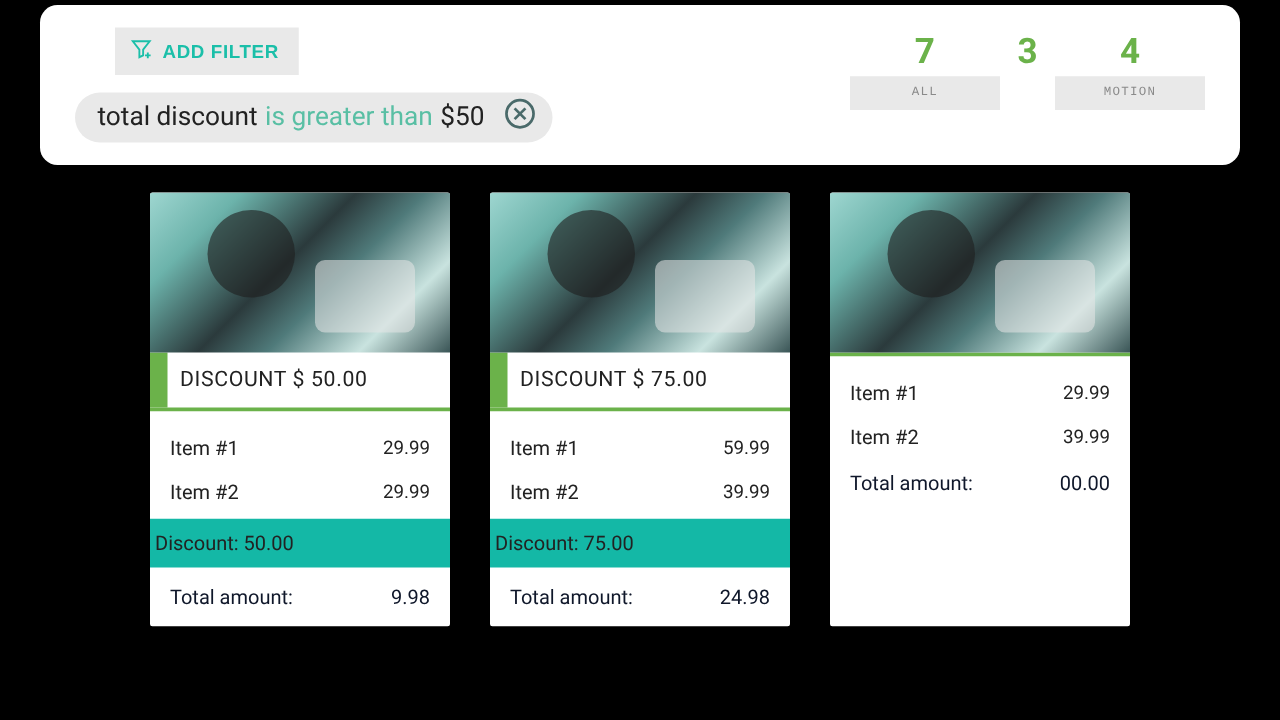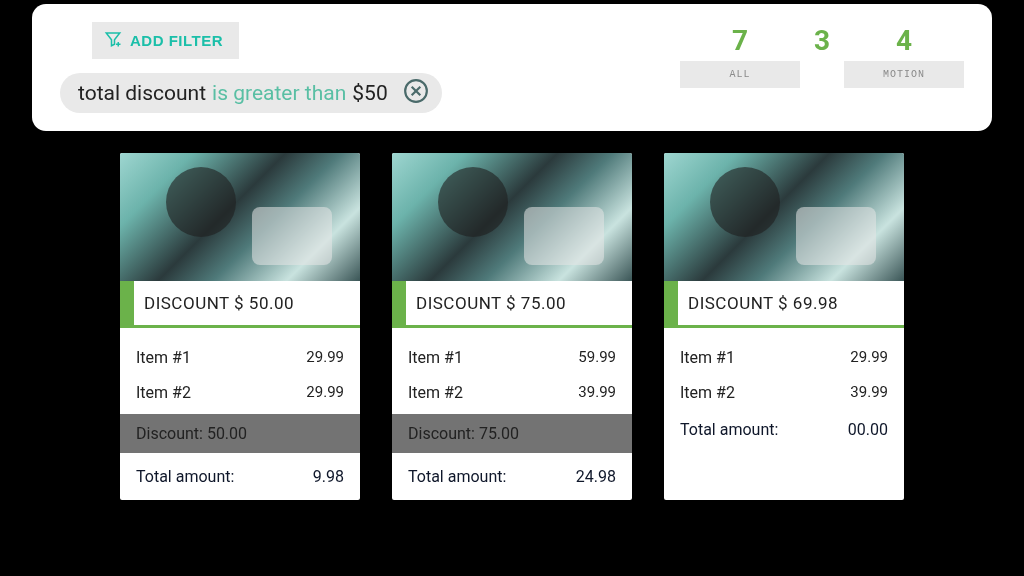--- a/index.html
+++ b/index.html
@@ -138,23 +138,23 @@
   .card-body { padding: 12px 14px 14px 14px; }
   .line {
     display: flex;
     justify-content: space-between;
     font-size: 16px;
     color: #222;
     padding: 8px 2px;
   }
   .line .price { font-size: 15px; color:#222; }
   .discount-row {
-    background: #737373;
+    background: #14b8a6;
     margin: 4px -14px;
-    padding: 10px 16px;
+    padding: 10px 4px;
     font-size: 16px;
     color:#222;
   }
   .total-row {
     display:flex;
     justify-content: space-between;
     padding: 10px 2px 0 2px;
     font-size: 16px;
     color:#0f172a;
   }
@@ -252,24 +252,20 @@
       <div class="discount-row">Discount: 75.00</div>
       <div class="total-row">
         <span>Total amount:</span>
         <span>24.98</span>
       </div>
     </div>
   </div>
 
   <div class="card">
     <div class="card-thumb"></div>
-    <div class="card-header">
-      <div class="stripe"></div>
-      <div class="title">DISCOUNT $ 69.98</div>
-    </div>
     <div class="card-green-line"></div>
     <div class="card-body">
       <div class="line">
         <span>Item #1</span>
         <span class="price">29.99</span>
       </div>
       <div class="line">
         <span>Item #2</span>
         <span class="price">39.99</span>
       </div>

